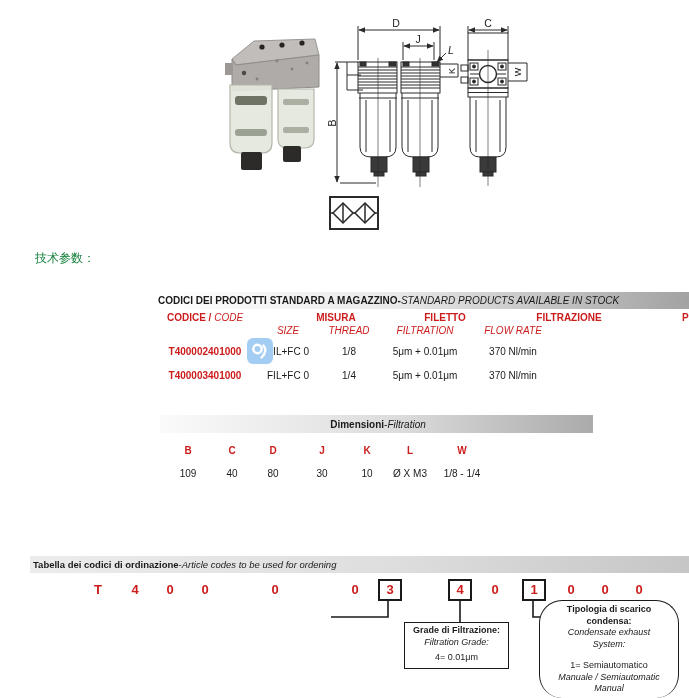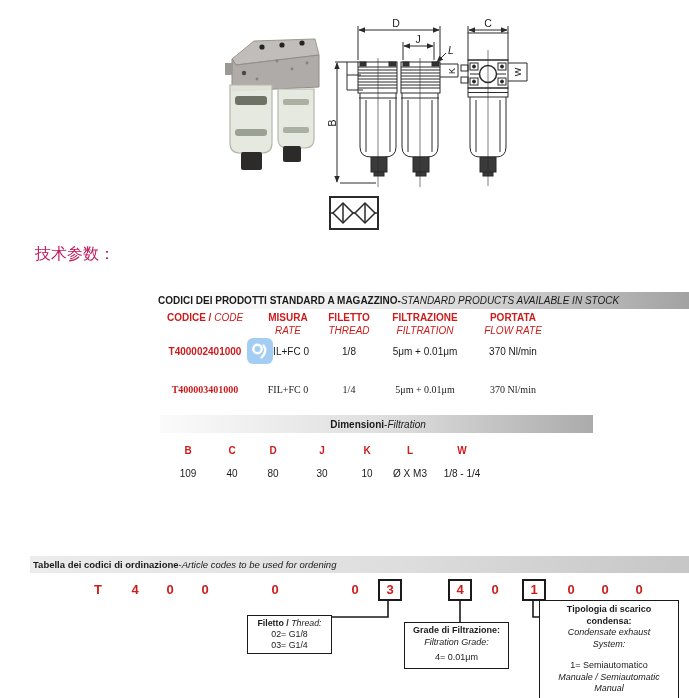--- a/index.html
+++ b/index.html
@@ -15,42 +15,42 @@
   .bar-stock{left:155px;top:292px;width:534px;height:17px;
        background:linear-gradient(90deg,#ffffff 0%,#e9e9e9 45%,#a2a2a2 100%);}
   .bar-dim{left:160px;top:415px;width:433px;height:18px;
        background:linear-gradient(90deg,#fbfbfb 0%,#dcdcdc 55%,#ababab 100%);justify-content:center;}
   .bar-order{left:30px;top:556px;width:659px;height:17px;font-size:9.5px;
        background:linear-gradient(90deg,#ececec 0%,#dedede 55%,#c6c6c6 100%);}
   
   .stock-grid{position:absolute;left:155px;display:grid;
        grid-template-columns:100px 66px 56px 96px 80px;width:398px;}
   .stock-grid > div{text-align:center;font-size:10px;white-space:nowrap;}
-  .hline1{top:312px;} .hline2{top:325px;} .srow1{top:346px;} .srow2{top:384px;font-family:Liberation Serif, serif;}
+  .hline1{top:312px;gap:48px;} .hline2{top:325px;} .srow1{top:346px;} .srow2{top:370px;}
   
   .dim-grid{position:absolute;left:160px;display:grid;
        grid-template-columns:56px 32px 50px 48px 42px 44px 60px;width:332px;}
   .dim-grid > div{text-align:center;font-size:10px;white-space:nowrap;}
   .dhead{top:445px;} .dvals{top:468px;}
   
-  .tech{left:35px;top:244px;font-size:16px;color:#be185d;}
+  .tech{left:35px;top:250px;font-size:12px;color:#15803d;}
   
   .badge{left:247px;top:338px;width:26px;height:26px;border-radius:6px;
        background:#a3cdf2;display:flex;align-items:center;justify-content:center;cursor:pointer;}
   
   .codechar{position:absolute;top:582px;width:24px;text-align:center;
        font-size:13px;font-weight:bold;color:#cc1c1c;line-height:15px;}
   .codechar.boxed{top:579px;width:20px;height:18px;line-height:18px;
        border:2px solid #1a1a1a;background:#fff;}
   
   .callout{position:absolute;border:1.6px solid #1a1a1a;background:#fff;box-sizing:border-box;
        font-size:9px;line-height:11.5px;text-align:center;padding:2px 1px;}
   .co-thread{left:247px;top:615px;width:85px;height:39px;font-size:8.8px;line-height:11px;}
   .co-filtr{left:404px;top:622px;width:105px;height:47px;}
-  .co-exh{left:539px;top:600px;width:140px;height:98px;border-bottom:none;padding-top:3px;}
+  .co-exh{left:539px;top:600px;width:140px;height:98px;border-bottom:none;padding-top:3px;border-radius:23px;}
   .gap{height:10px;}
   svg text{font-family:"Liberation Sans","DejaVu Sans",sans-serif;}
 </style>
 </head>
 <body>
 
 <div class="page">
 
   <svg class="abs" style="left:222px;top:33px;" width="100" height="139" viewBox="0 0 100 139">
     <polygon points="10,26 32,8 93,6 97,22 14,32" fill="#c0bdba" stroke="#9a9794" stroke-width="1"></polygon>
@@ -203,21 +203,21 @@
 
   <div class="stock-grid hline1">
     <div><span class="red bold">CODICE /</span> <span class="red ital">CODE</span></div>
     <div class="red bold">MISURA</div>
     <div class="red bold">FILETTO</div>
     <div class="red bold">FILTRAZIONE</div>
     <div class="red bold">PORTATA</div>
   </div>
   <div class="stock-grid hline2">
     <div></div>
-    <div class="red ital">RATE</div>
+    <div class="red ital">SIZE</div>
     <div class="red ital">THREAD</div>
     <div class="red ital">FILTRATION</div>
     <div class="red ital">FLOW RATE</div>
   </div>
   <div class="stock-grid srow1">
     <div class="red bold">T400002401000</div>
     <div>FIL+FC 0</div>
     <div>1/8</div>
     <div>5μm + 0.01μm</div>
     <div>370 Nl/min</div>
@@ -280,25 +280,20 @@
   <span class="codechar" style="left:559px;">0</span>
   <span class="codechar" style="left:593px;">0</span>
   <span class="codechar" style="left:627px;">0</span>
 
   <svg class="abs" style="left:0;top:576px;pointer-events:none;" width="689" height="122" viewBox="0 576 689 122">
     <path d="M388,601 L388,617 L331,617" fill="none" stroke="#1a1a1a" stroke-width="1.6"></path>
     <path d="M460,600 L460,624" fill="none" stroke="#1a1a1a" stroke-width="1.6"></path>
     <path d="M533,600 L533,617 L540,617" fill="none" stroke="#1a1a1a" stroke-width="1.6"></path>
   </svg>
 
-  <div class="callout co-thread">
-    <div><span class="bold">Filetto / </span><span class="ital">Thread:</span></div>
-    <div>02= G1/8</div>
-    <div>03= G1/4</div>
-  </div>
 
   <div class="callout co-filtr">
     <div class="bold">Grade di Filtrazione:</div>
     <div class="ital">Filtration Grade:</div>
     <div class="gap" style="height:4px;"></div>
     <div>4= 0.01μm</div>
   </div>
 
   <div class="callout co-exh">
     <div class="bold">Tipologia di scarico</div>

